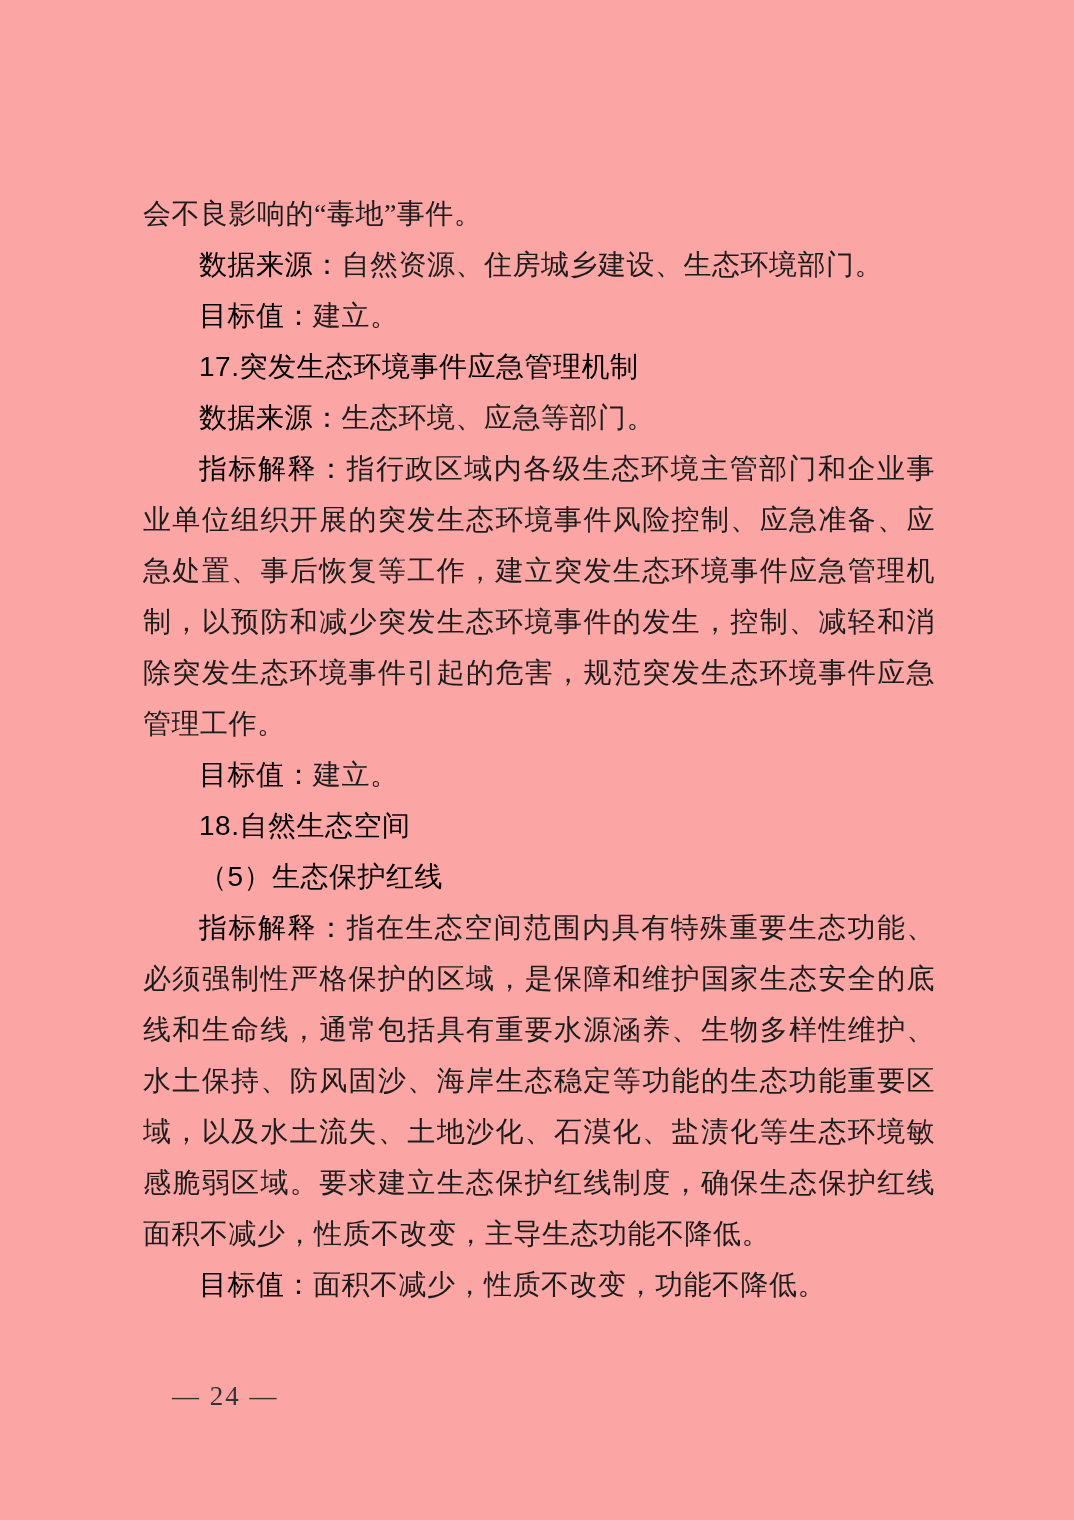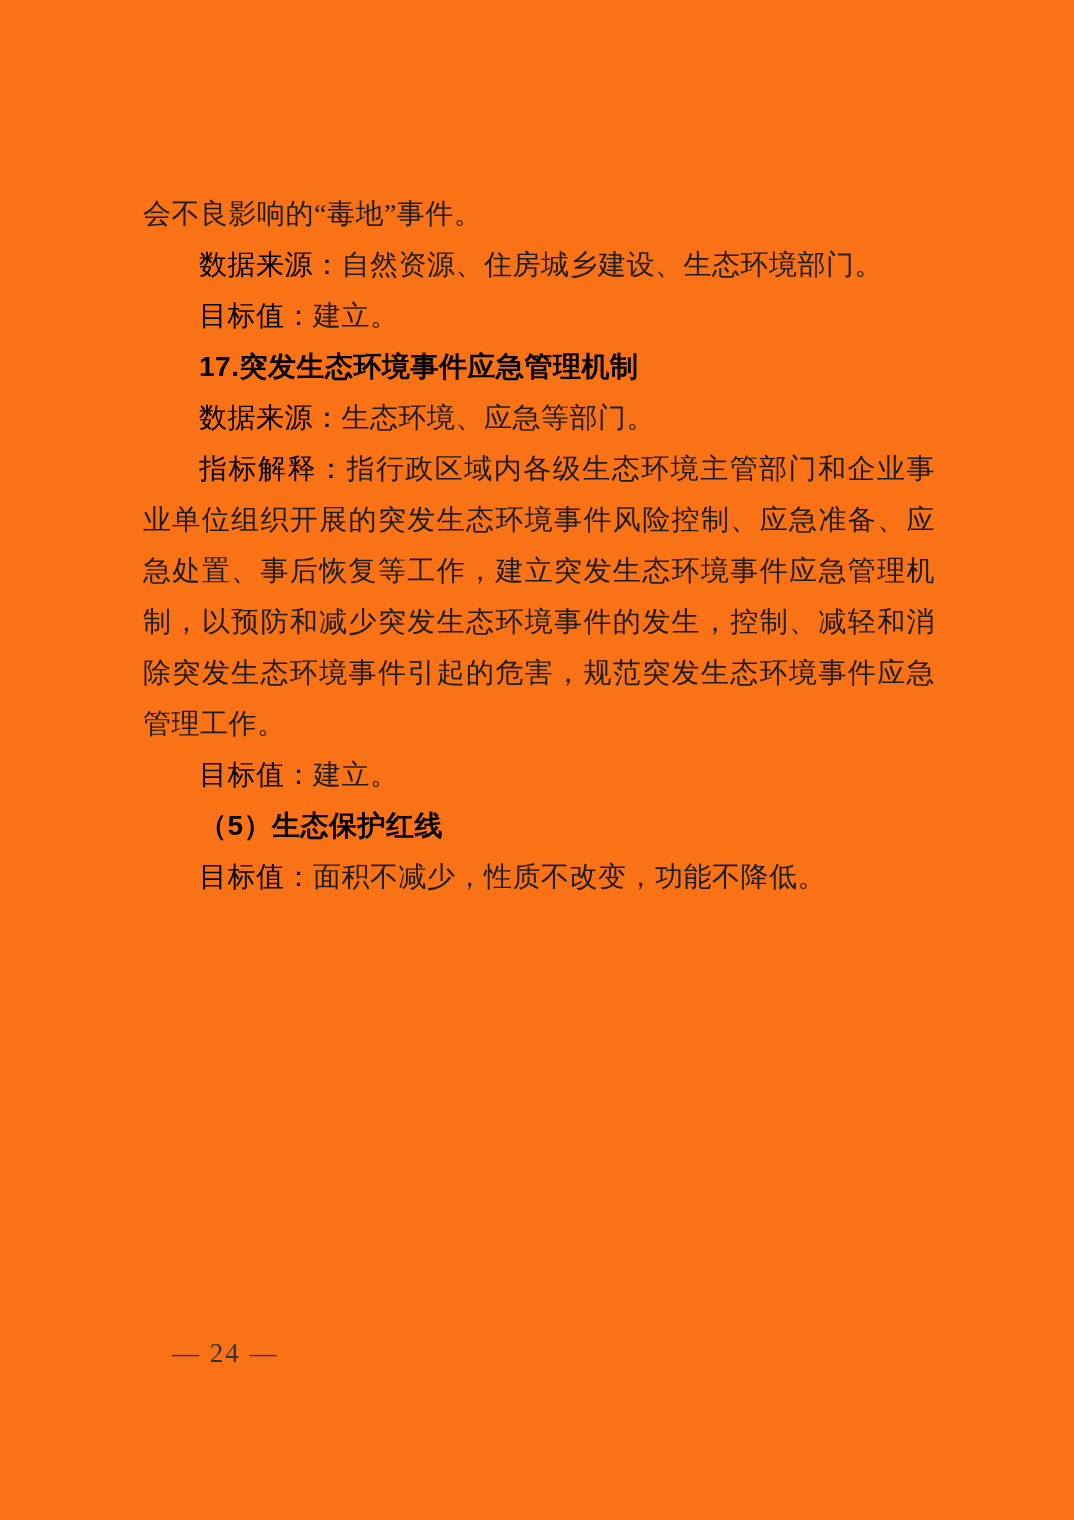--- a/index.html
+++ b/index.html
@@ -6,21 +6,21 @@
   html, body {
     width: 1074px;
     height: 1520px;
     background: #ffffff;
     font-family: "Liberation Serif", "DejaVu Serif", serif;
   }
   .page {
     position: relative;
     width: 1074px;
     height: 1520px;
-    background: #f97316;
+    background: #fca5a5;
     overflow: hidden;
   }
   .content {
     position: absolute;
     left: 143px;
     top: 188px;
     width: 792px;
     color: #1a1a1a;
   }
   .body-text {
@@ -33,31 +33,31 @@
   }
   .indent { text-indent: 2em; }
   .no-indent { text-indent: 0; }
   .label {
     font-family: "Liberation Sans", "DejaVu Sans", sans-serif;
     font-weight: normal;
     color: #000000;
   }
   .heading {
     font-family: "Liberation Sans", "DejaVu Sans", sans-serif;
-    font-weight: bold;
+    font-weight: normal;
     font-size: 28px;
     line-height: 51px;
     letter-spacing: 0.5px;
     text-indent: 2em;
     color: #000000;
   }
   .footer {
     position: absolute;
     left: 172px;
-    top: 1338px;
+    top: 1381px;
     font-size: 27px;
     letter-spacing: 2px;
     color: #333333;
     font-family: "Liberation Serif", "DejaVu Serif", serif;
   }
 </style>
 </head>
 <body>
 
 <div class="page">
@@ -70,23 +70,25 @@
     <p class="body-text indent"><span class="label">目标值：</span><span>建立。</span></p>
 
     <p class="heading">17.突发生态环境事件应急管理机制</p>
 
     <p class="body-text indent"><span class="label">数据来源：</span><span>生态环境、应急等部门。</span></p>
 
     <p class="body-text indent"><span class="label">指标解释：</span><span>指行政区域内各级生态环境主管部门和企业事业单位组织开展的突发生态环境事件风险控制、应急准备、应急处置、事后恢复等工作，建立突发生态环境事件应急管理机制，以预防和减少突发生态环境事件的发生，控制、减轻和消除突发生态环境事件引起的危害，规范突发生态环境事件应急管理工作。</span></p>
 
     <p class="body-text indent"><span class="label">目标值：</span><span>建立。</span></p>
 
+    <p class="heading">18.自然生态空间</p>
 
     <p class="heading">（5）生态保护红线</p>
 
+    <p class="body-text indent"><span class="label">指标解释：</span><span>指在生态空间范围内具有特殊重要生态功能、必须强制性严格保护的区域，是保障和维护国家生态安全的底线和生命线，通常包括具有重要水源涵养、生物多样性维护、水土保持、防风固沙、海岸生态稳定等功能的生态功能重要区域，以及水土流失、土地沙化、石漠化、盐渍化等生态环境敏感脆弱区域。要求建立生态保护红线制度，确保生态保护红线面积不减少，性质不改变，主导生态功能不降低。</span></p>
 
 
     <p class="body-text indent"><span class="label">目标值：</span><span>面积不减少，性质不改变，功能不降低。</span></p>
 
   </div>
 
   <div class="footer">— 24 —</div>
 </div>
 
 </body></html>

